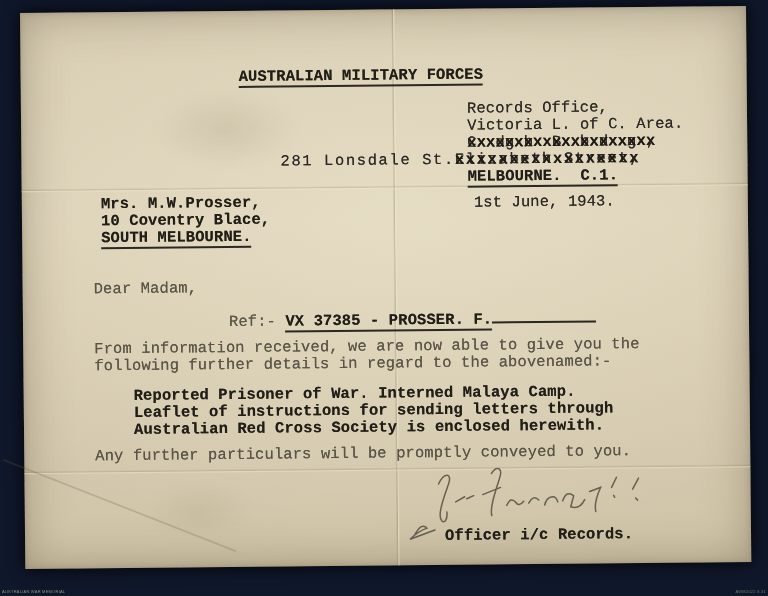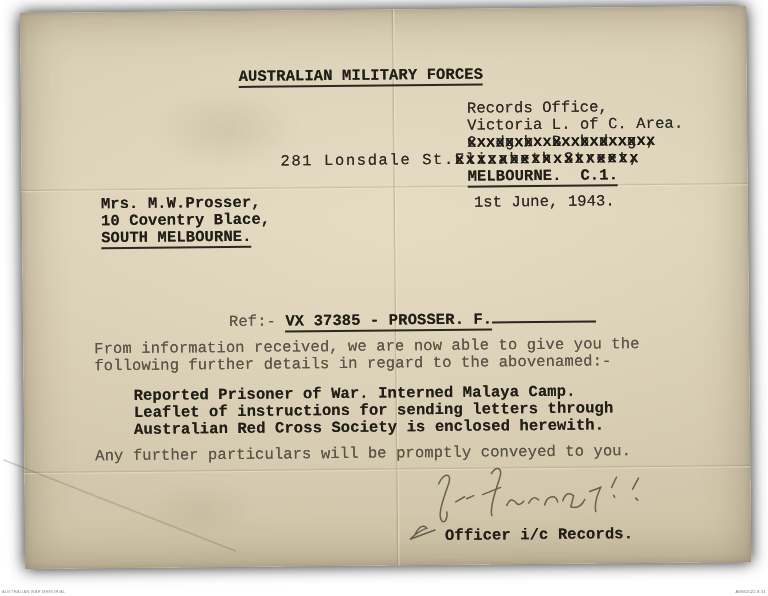--- a/index.html
+++ b/index.html
@@ -1,20 +1,20 @@
 <!DOCTYPE html>
 <html><head>
 <meta charset="utf-8">
 <style>
   html,body{margin:0;padding:0;}
   body{
     width:768px;height:596px;background:#060606;position:relative;overflow:hidden;
     font-family:"Liberation Mono", monospace;
   }
-  .frame{position:absolute;inset:0;background:#ffffff;}
+  .frame{position:absolute;inset:0;background:#0f172a;}
   
   .paper{
     position:absolute;left:20px;top:13px;width:726px;height:556px;
     transform:rotate(-0.55deg);transform-origin:top left;
     background:
       radial-gradient(120% 95% at 52% 38%, rgba(255,250,228,.28), rgba(0,0,0,0) 62%),
       linear-gradient(180deg,#d7cdb3 0%,#dbd1b7 38%,#d4c9ae 78%,#cfc4a8 100%);
     box-shadow: inset 0 0 46px rgba(84,72,48,.38), inset 0 0 6px rgba(84,72,48,.25), 0 0 16px rgba(0,0,0,.9);
   }
   .crease{position:absolute;pointer-events:none;}
@@ -78,20 +78,21 @@
     <div class="tw wide" style="left:259px;top:143px;"><span>281 Lonsdale St.</span><span class="strike"><span>Elizabeth Street,</span><span class="xover">xxxxxxxxxxxxxxxxx</span></span></div>
 
     <div class="tw heavy" style="left:446px;top:160px;"><span class="u">MELBOURNE.  C.1.</span></div>
 
     <div class="tw" style="left:452px;top:186px;">1st June, 1943.</div>
 
     <div class="tw heavy" style="left:79px;top:184px;">Mrs. M.W.Prosser,</div>
     <div class="tw heavy" style="left:79px;top:201px;">10 Coventry Blace,</div>
     <div class="tw heavy" style="left:79px;top:218px;"><span class="u">SOUTH MELBOURNE.</span></div>
 
+    <div class="tw light" style="left:71px;top:269px;">Dear Madam,</div>
 
     <div class="tw" style="left:206px;top:300px;"><span class="light">Ref:- </span><span class="heavy u">VX 37385 - PROSSER. F.</span><span class="uext"></span></div>
 
     <div class="tw light" style="left:71px;top:329px;">From information received, we are now able to give you the</div>
     <div class="tw light" style="left:71px;top:346px;">following further details in regard to the abovenamed:-</div>
 
     <div class="tw heavy" style="left:110px;top:376px;">Reported Prisoner of War. Interned Malaya Camp.</div>
     <div class="tw heavy" style="left:110px;top:393px;">Leaflet of instructions for sending letters through</div>
     <div class="tw heavy" style="left:110px;top:410px;">Australian Red Cross Society is enclosed herewith.</div>
 

